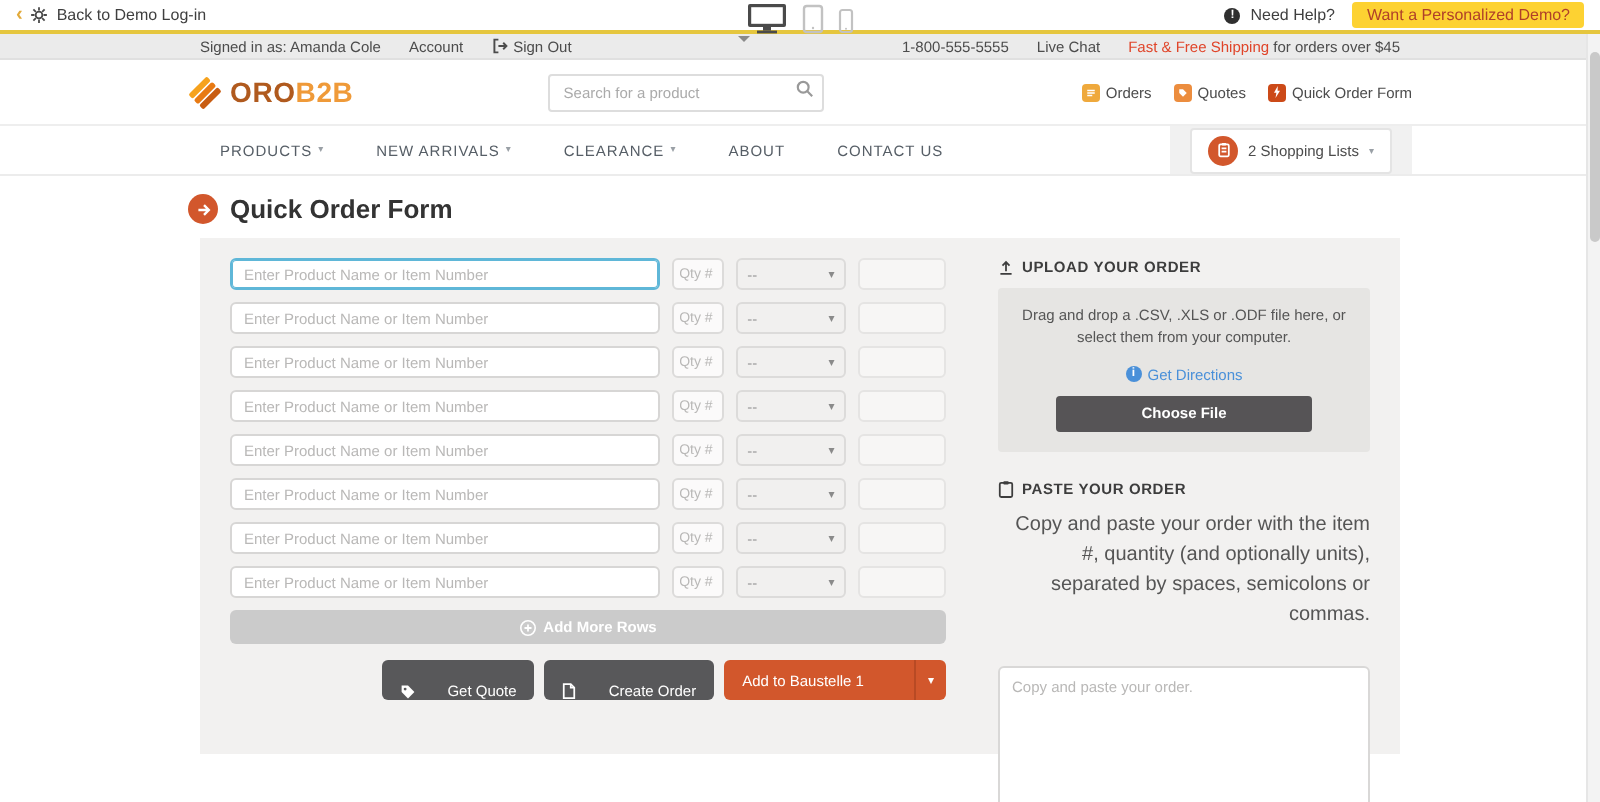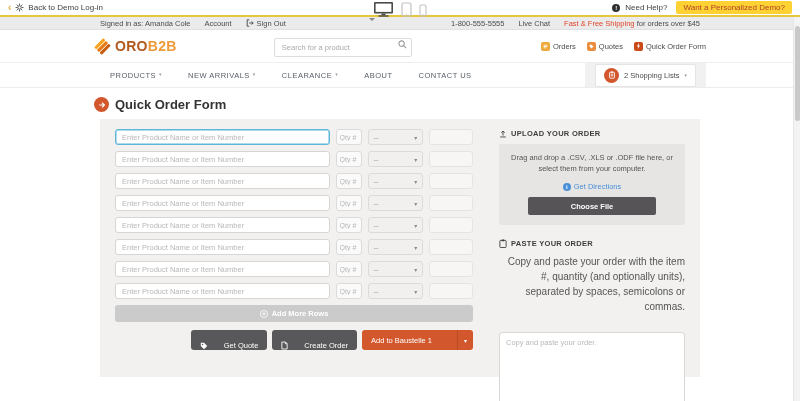--- a/index.html
+++ b/index.html
@@ -75,21 +75,21 @@
   .btn-dark { background:#58585a; }
   .btn-orange { background:#d2572c; padding:0; overflow:hidden; }
   .btn-orange .main-seg { padding:0 9px; display:flex; align-items:center; height:100%; }
   .btn-orange .caret-seg { border-left:1px solid #b84a24; padding:0 6px; display:flex; align-items:center; height:100%; font-size:6px; }
 
   
   .panel-right { flex:1; display:flex; flex-direction:column; }
   .sec-header { display:flex; align-items:center; gap:4px; font-size:7.5px; font-weight:bold; color:#3d3d3d; letter-spacing:.3px; margin-bottom:6px; }
   .upload-box { background:#e6e5e3; border-radius:2px; padding:9px 10px 10px; text-align:center; margin-bottom:14px; }
   .upload-desc { font-size:7.5px; color:#555; line-height:1.45; }
-  .directions-link { display:inline-flex; align-items:center; gap:3px; font-size:7.5px; color:#4a90d9; margin:5px 0 6px; cursor:pointer; }
+  .directions-link { display:inline-flex; gap:3px; font-size:7.5px; color:#4a90d9; margin:5px 0 6px; cursor:pointer; }
   .info-ico { width:8px; height:8px; border-radius:50%; background:#4a90d9; color:#fff; font-size:6px; display:inline-flex; align-items:center; justify-content:center; font-weight:bold; }
   .choose-btn { display:block; margin:0 auto; width:128px; height:18px; background:#565456; color:#fff; border:none; border-radius:2px; font-size:7.5px; font-weight:bold; cursor:pointer; font-family:"Liberation Sans",sans-serif; }
   .paste-desc { font-size:10px; color:#555; line-height:1.5; margin-bottom:18px;text-align:right; }
   .paste-area { width:100%; height:80px; border:1px solid #d9d8d7; border-radius:3px; background:#fff; font-size:7.5px; color:#555; padding:5px 6px; resize:none; font-family:"Liberation Sans",sans-serif; position:relative; }
   .paste-area::placeholder { color:#b9b8b7; }
   .ta-wrap { position:relative; }
   .ta-resize { position:absolute; right:2px; bottom:3px; width:6px; height:6px; background:
       linear-gradient(135deg, transparent 50%, #bbb 50%, #bbb 60%, transparent 60%, transparent 75%, #bbb 75%, #bbb 85%, transparent 85%); pointer-events:none; }
   .verify-row { display:flex; justify-content:flex-end; margin-top:7px; }
   .verify-btn { background:#dc7450; color:#fff; border:none; border-radius:3px; height:18px; padding:0 10px; font-size:7.5px; font-weight:bold; cursor:pointer; font-family:"Liberation Sans",sans-serif; }

